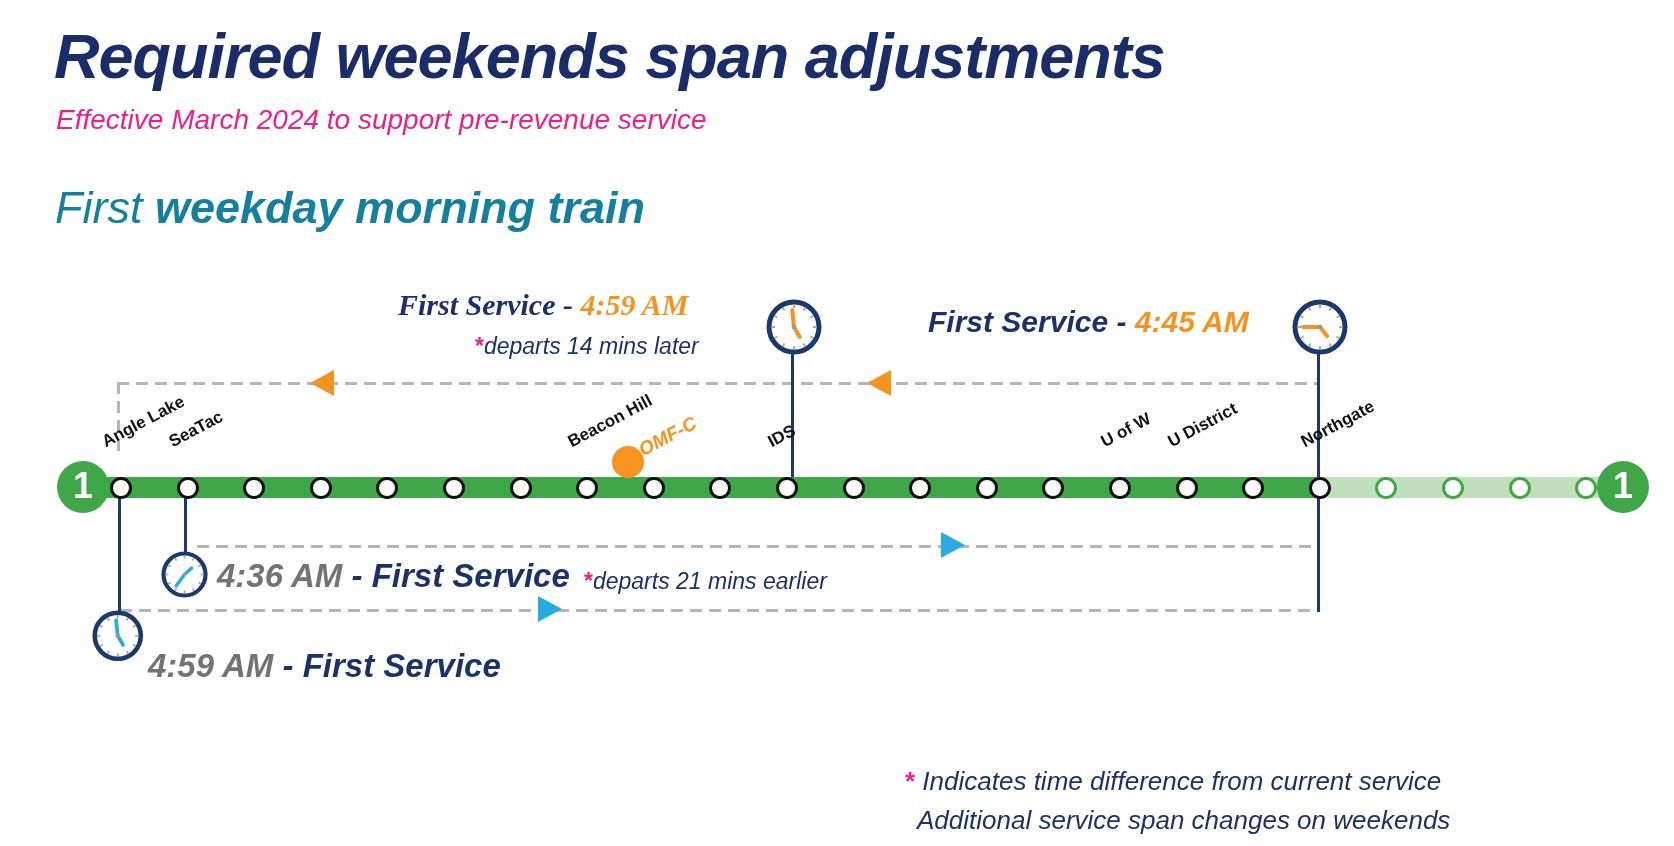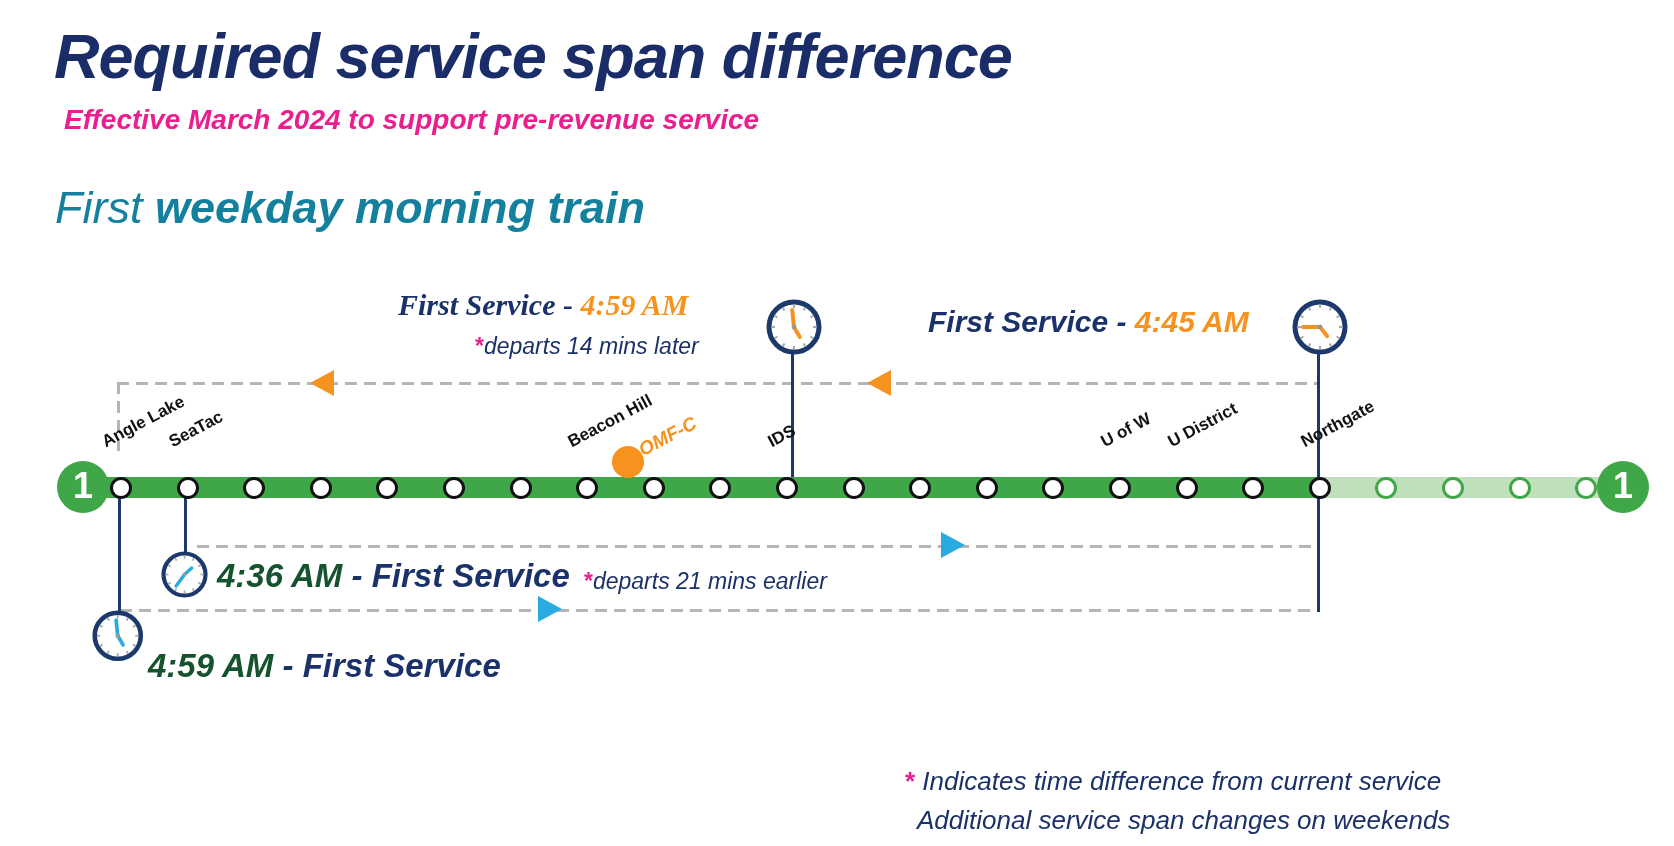--- a/index.html
+++ b/index.html
@@ -2,22 +2,22 @@
 <html><head>
 <meta charset="utf-8">
 <style>
   html,body{margin:0;padding:0;background:#fff;}
   #stage{position:relative;width:1674px;height:846px;background:#fff;overflow:hidden;
          font-family:"Liberation Sans", sans-serif;}
   .abs{position:absolute;}
   
   .title{left:54px;top:20px;font-size:63px;font-weight:bold;font-style:italic;
          color:#1b2d69;letter-spacing:-1px;white-space:nowrap;}
-  .subtitle{left:56px;top:104px;font-size:28px;font-weight:bold;font-style:italic;
-            color:#ec1e8f;white-space:nowrap;margin-left:8px;}
+  .subtitle{left:56px;top:104px;font-size:28px;font-weight:normal;font-style:italic;
+            color:#ec1e8f;white-space:nowrap;}
   .heading{left:55px;top:182px;font-size:45px;font-style:italic;color:#15809e;white-space:nowrap;}
   .heading .hl{font-weight:normal;text-align:center;}
   .heading .hb{font-weight:bold;}
   
   .band{top:477px;height:21px;}
   .band.dark{background:#3fa748;}
   .band.light{background:#bfe0ba;}
   .station{position:absolute;width:22px;height:22px;border-radius:50%;background:#fff;
            border:3px solid #111;box-sizing:border-box;}
   .station.future{border-color:#3fa748;}
@@ -32,31 +32,31 @@
   .dash-v{width:3px;background:repeating-linear-gradient(180deg,#b5b5b5 0 12px,transparent 12px 19px);}
   .vline{width:3px;background:#1b3a6b;}
   .arrow{width:0;height:0;border-top:13px solid transparent;border-bottom:13px solid transparent;}
   .arrow.left{border-right:24px solid #f6921e;}
   .arrow.right{border-left:24px solid #29abe2;}
   
   .ann{font-weight:bold;font-style:italic;color:#1b3169;white-space:nowrap;}
   .ann.big{font-size:30px;}
   .ann.mid{font-size:33px;}
   .time-orange{color:#f6921e;}
-  .time-cyan{color:#14532d;}
+  .time-cyan{color:#737373;}
   .note{font-size:23px;font-style:italic;color:#1b3169;white-space:nowrap;}
   .star{color:#ec1e8f;font-weight:bold;font-style:normal;}
   .foot{font-size:26px;font-style:italic;color:#1b3169;white-space:nowrap;}
 </style>
 </head>
 <body>
 
 <div id="stage">
 
-  <div class="abs title">Required service span difference</div>
+  <div class="abs title">Required weekends span adjustments</div>
   <div class="abs subtitle">Effective March 2024 to support pre-revenue service</div>
   <div class="abs heading"><span class="hl">First</span><span class="hb"> weekday morning train</span></div>
 
   <div class="abs dash-h" style="left:117px;top:382px;width:1202px;"></div>
   <div class="abs dash-v" style="left:117px;top:382px;height:70px;"></div>
   <div class="abs dash-h" style="left:197px;top:545px;width:1122px;"></div>
   <div class="abs dash-h" style="left:120px;top:609px;width:1199px;"></div>
 
   <div class="abs arrow left" style="left:310px;top:370px;"></div>
   <div class="abs arrow left" style="left:867px;top:370px;"></div>

